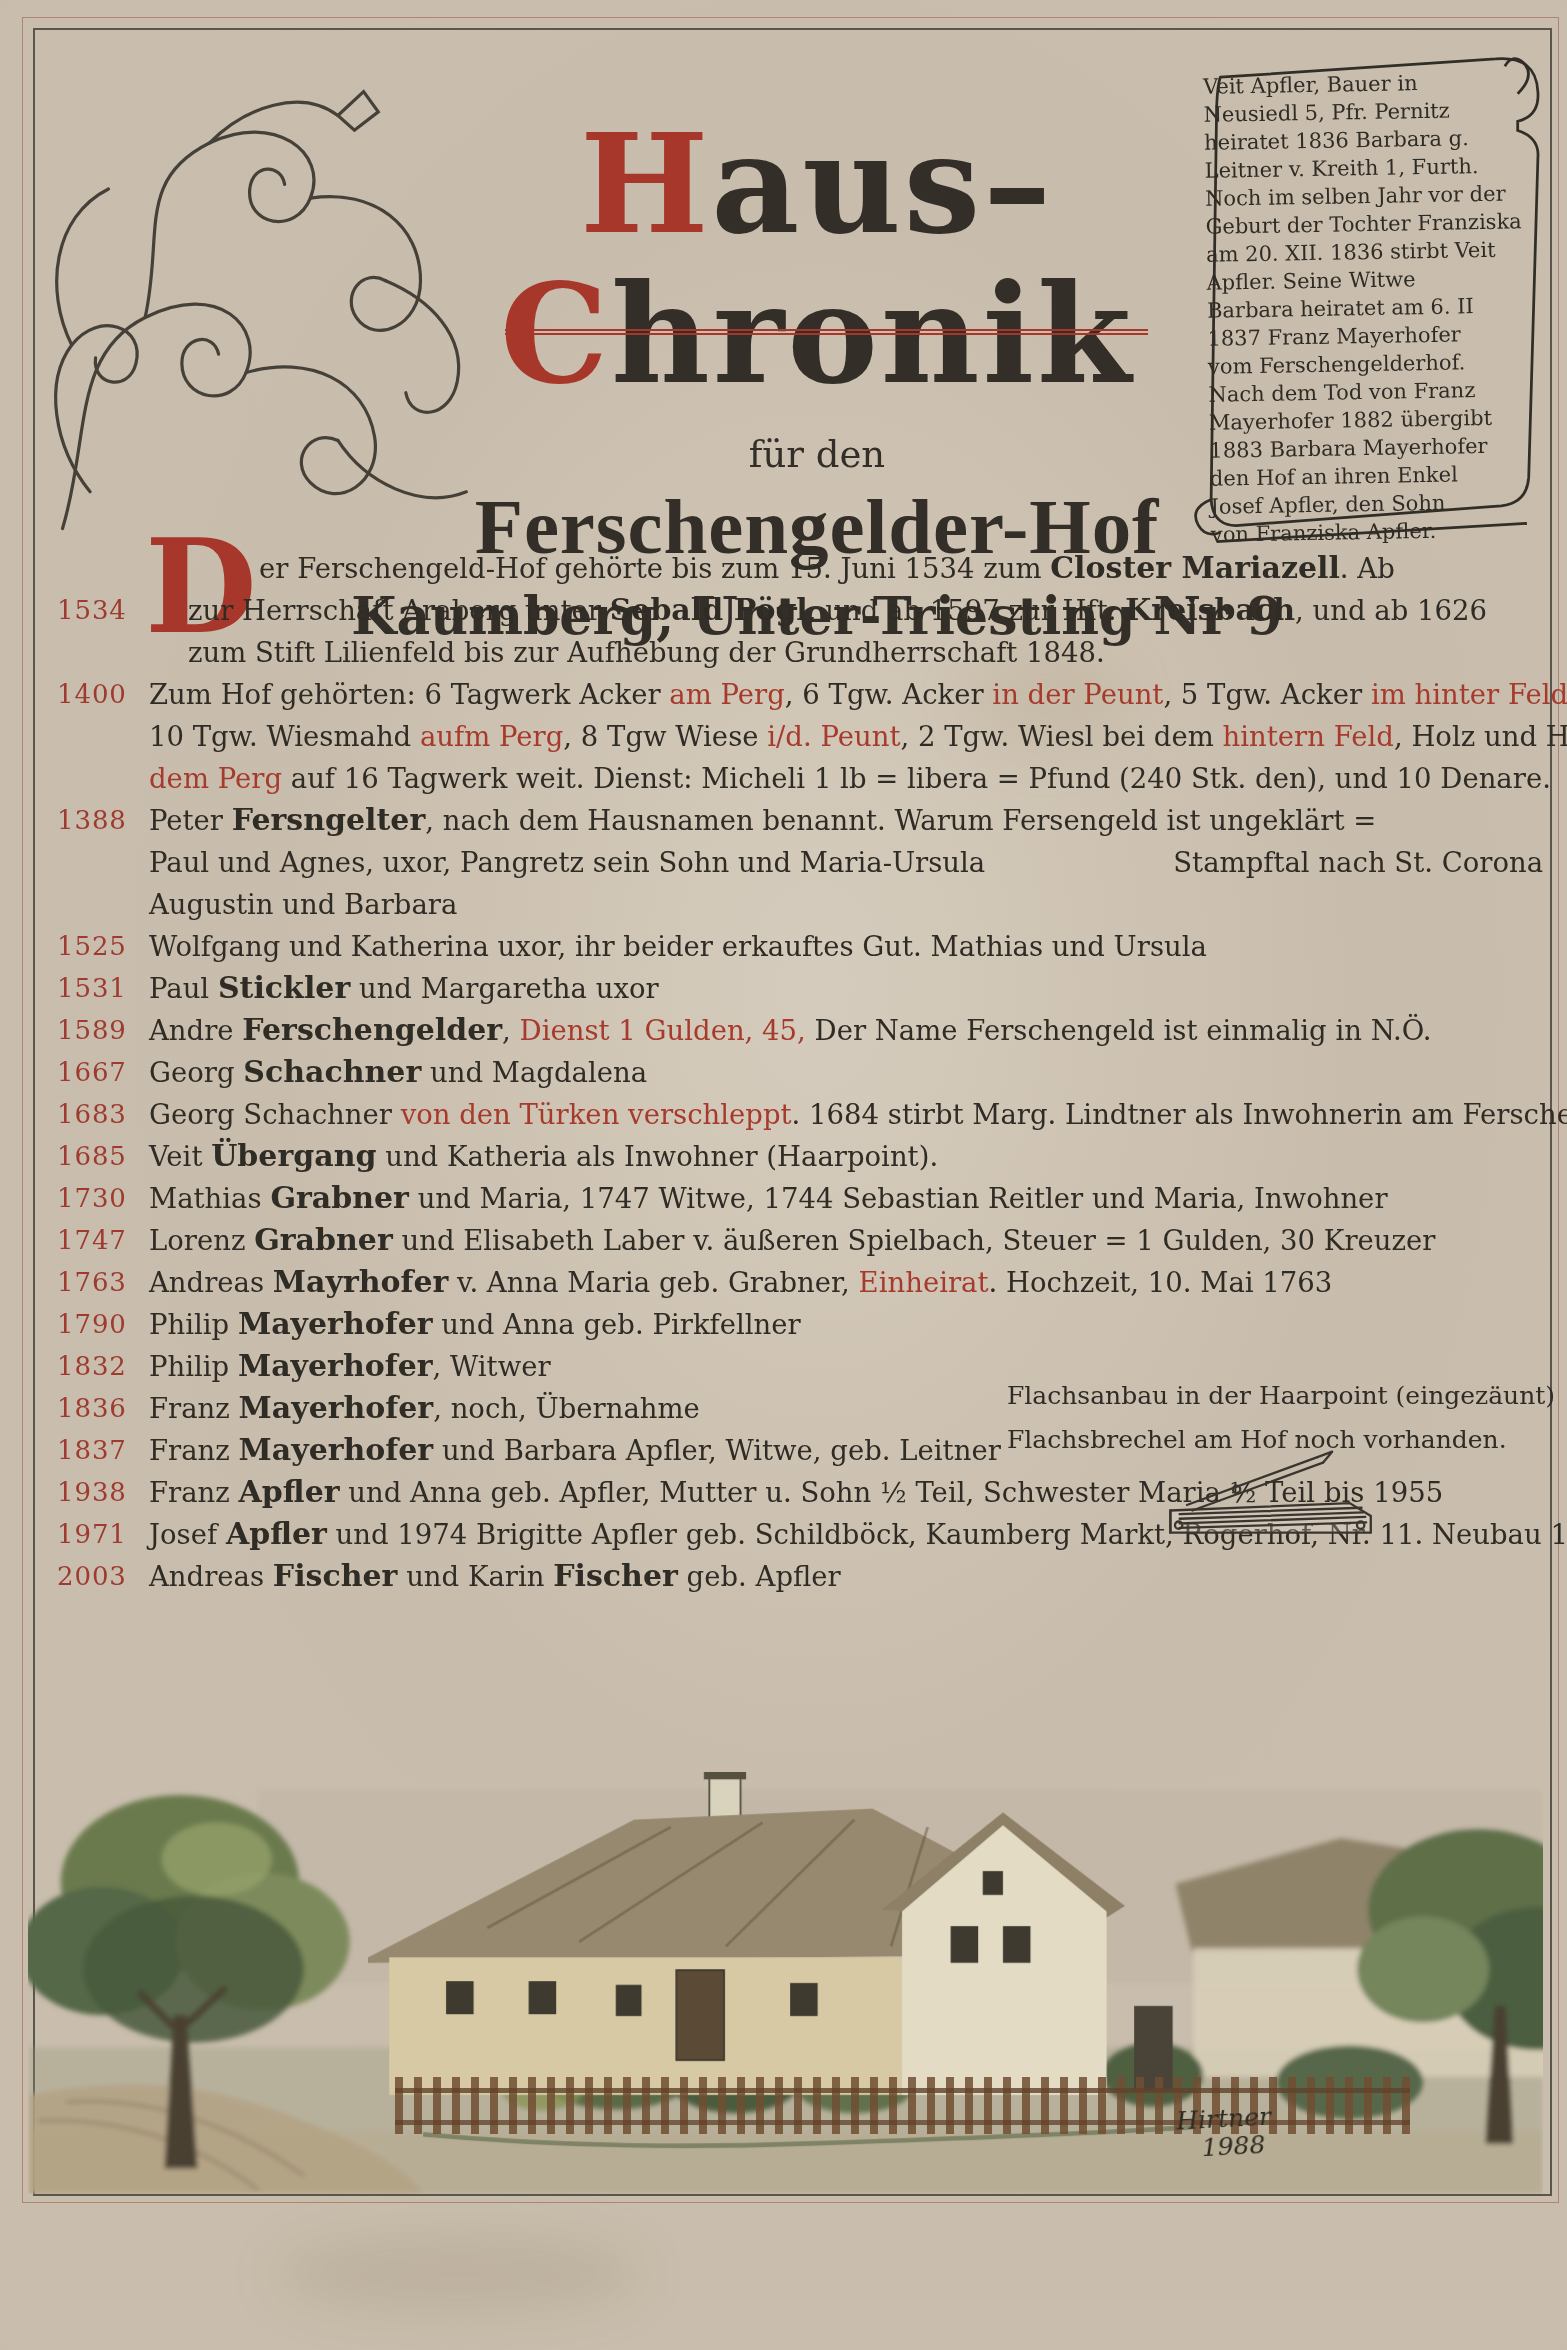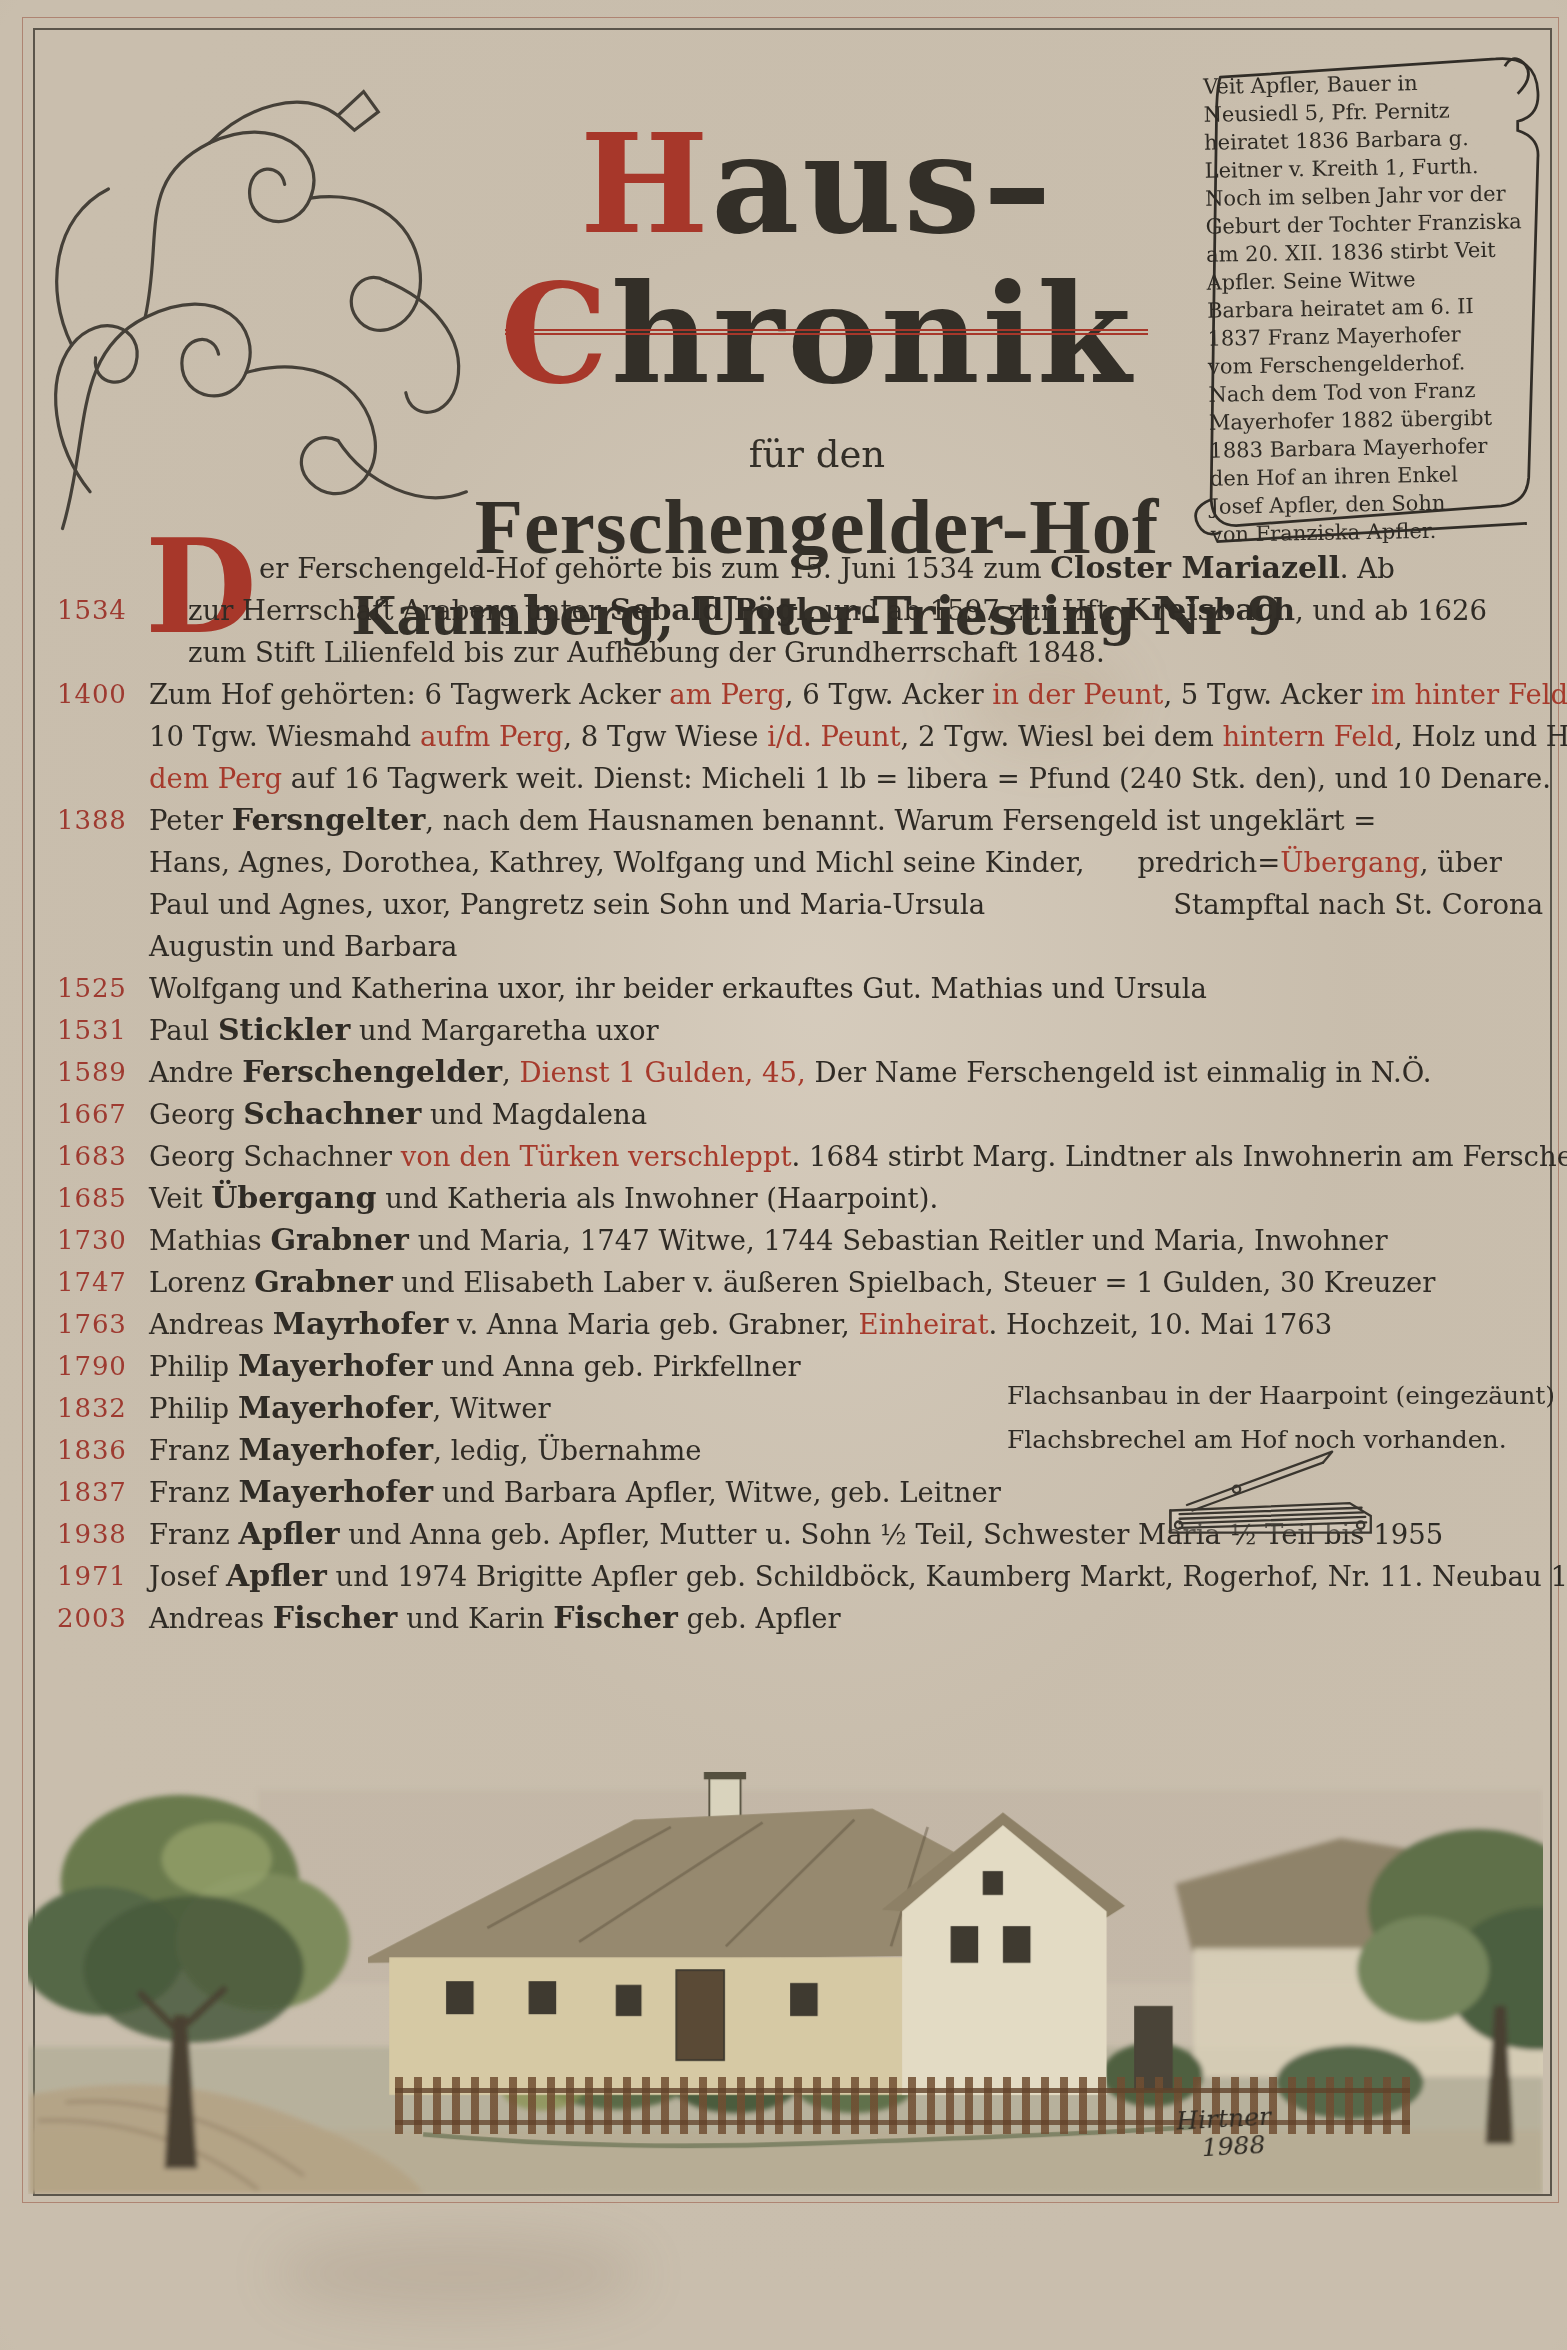--- a/index.html
+++ b/index.html
@@ -142,24 +142,20 @@
       <div class="crow">
         <span class="year"></span>
         <span class="ctext"><span class="red">dem Perg</span><span class="ink"> auf 16 Tagwerk weit.    Dienst: Micheli  1 lb = libera = Pfund (240 Stk. den), und 10 Denare.</span></span>
       </div>
       <div class="crow">
         <span class="year">1388</span>
         <span class="ctext"><span class="ink">Peter </span><span class="ink b">Fersngelter</span><span class="ink">, nach dem Hausnamen benannt. Warum Fersengeld ist ungeklärt =</span></span>
       </div>
       <div class="crow">
         <span class="year"></span>
-        <span class="ctext"><span class="ink">Hans, Agnes, Dorothea, Kathrey, Wolfgang und Michl seine Kinder,</span><span class="gap" style="width: 53px;"></span><span class="ink">predrich=</span><span class="red">Übergang</span><span class="ink">, über</span></span>
-      </div>
-      <div class="crow">
-        <span class="year"></span>
         <span class="ctext"><span class="ink">Paul und Agnes, uxor, Pangretz sein Sohn und Maria-Ursula</span><span class="gap" style="width: 188px;"></span><span class="ink">Stampftal nach St. Corona</span></span>
       </div>
       <div class="crow">
         <span class="year"></span>
         <span class="ctext"><span class="ink">Augustin und Barbara</span></span>
       </div>
       <div class="crow">
         <span class="year">1525</span>
         <span class="ctext"><span class="ink">Wolfgang und Katherina uxor, ihr beider erkauftes Gut.  Mathias und Ursula</span></span>
       </div>
@@ -198,21 +194,21 @@
       <div class="crow">
         <span class="year">1790</span>
         <span class="ctext"><span class="ink">Philip  </span><span class="ink b">Mayerhofer</span><span class="ink"> und Anna geb. Pirkfellner</span></span>
       </div>
       <div class="crow">
         <span class="year">1832</span>
         <span class="ctext"><span class="ink">Philip  </span><span class="ink b">Mayerhofer</span><span class="ink">, Witwer</span></span>
       </div>
       <div class="crow">
         <span class="year">1836</span>
-        <span class="ctext"><span class="ink">Franz  </span><span class="ink b">Mayerhofer</span><span class="ink">, ledig, Übernahme</span></span>
+        <span class="ctext"><span class="ink">Franz  </span><span class="ink b">Mayerhofer</span><span class="ink">, noch, Übernahme</span></span>
       </div>
       <div class="crow">
         <span class="year">1837</span>
         <span class="ctext"><span class="ink">Franz  </span><span class="ink b">Mayerhofer</span><span class="ink"> und Barbara Apfler, Witwe, geb. Leitner</span></span>
       </div>
       <div class="crow">
         <span class="year">1938</span>
         <span class="ctext"><span class="ink">Franz  </span><span class="ink b">Apfler</span><span class="ink"> und Anna geb. Apfler, Mutter u. Sohn ½ Teil, Schwester Maria ½ Teil bis 1955</span></span>
       </div>
       <div class="crow">

